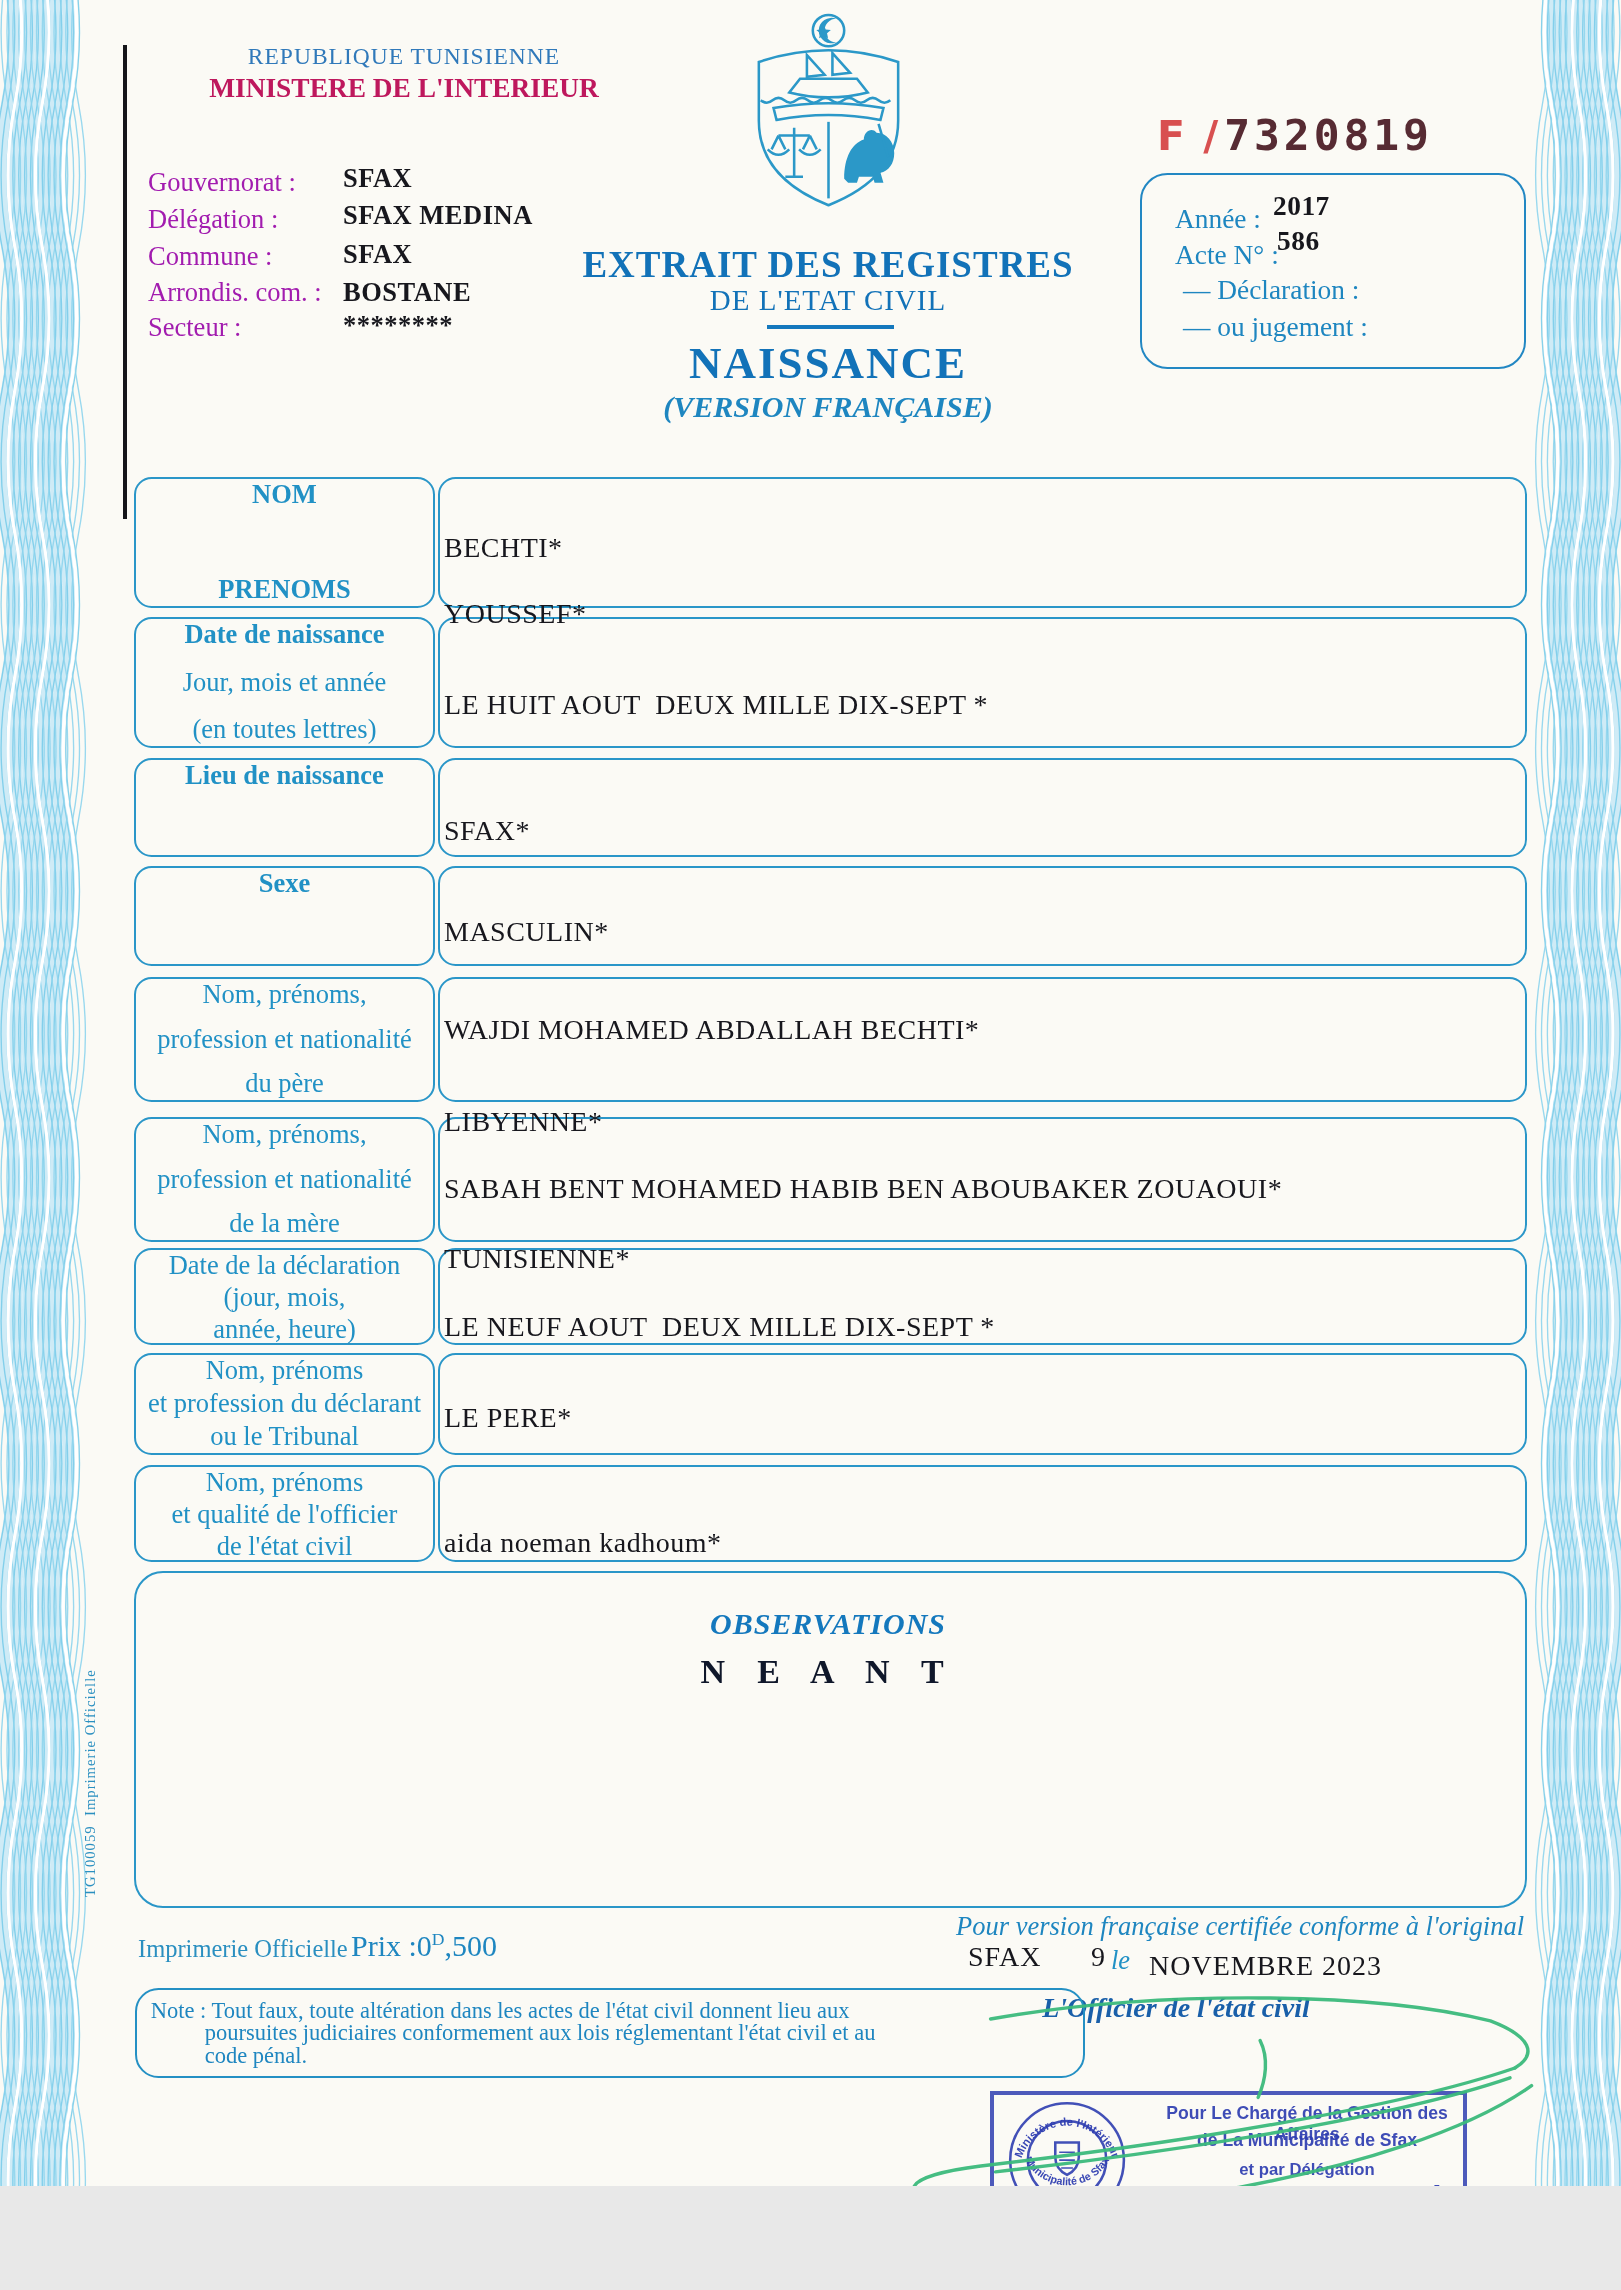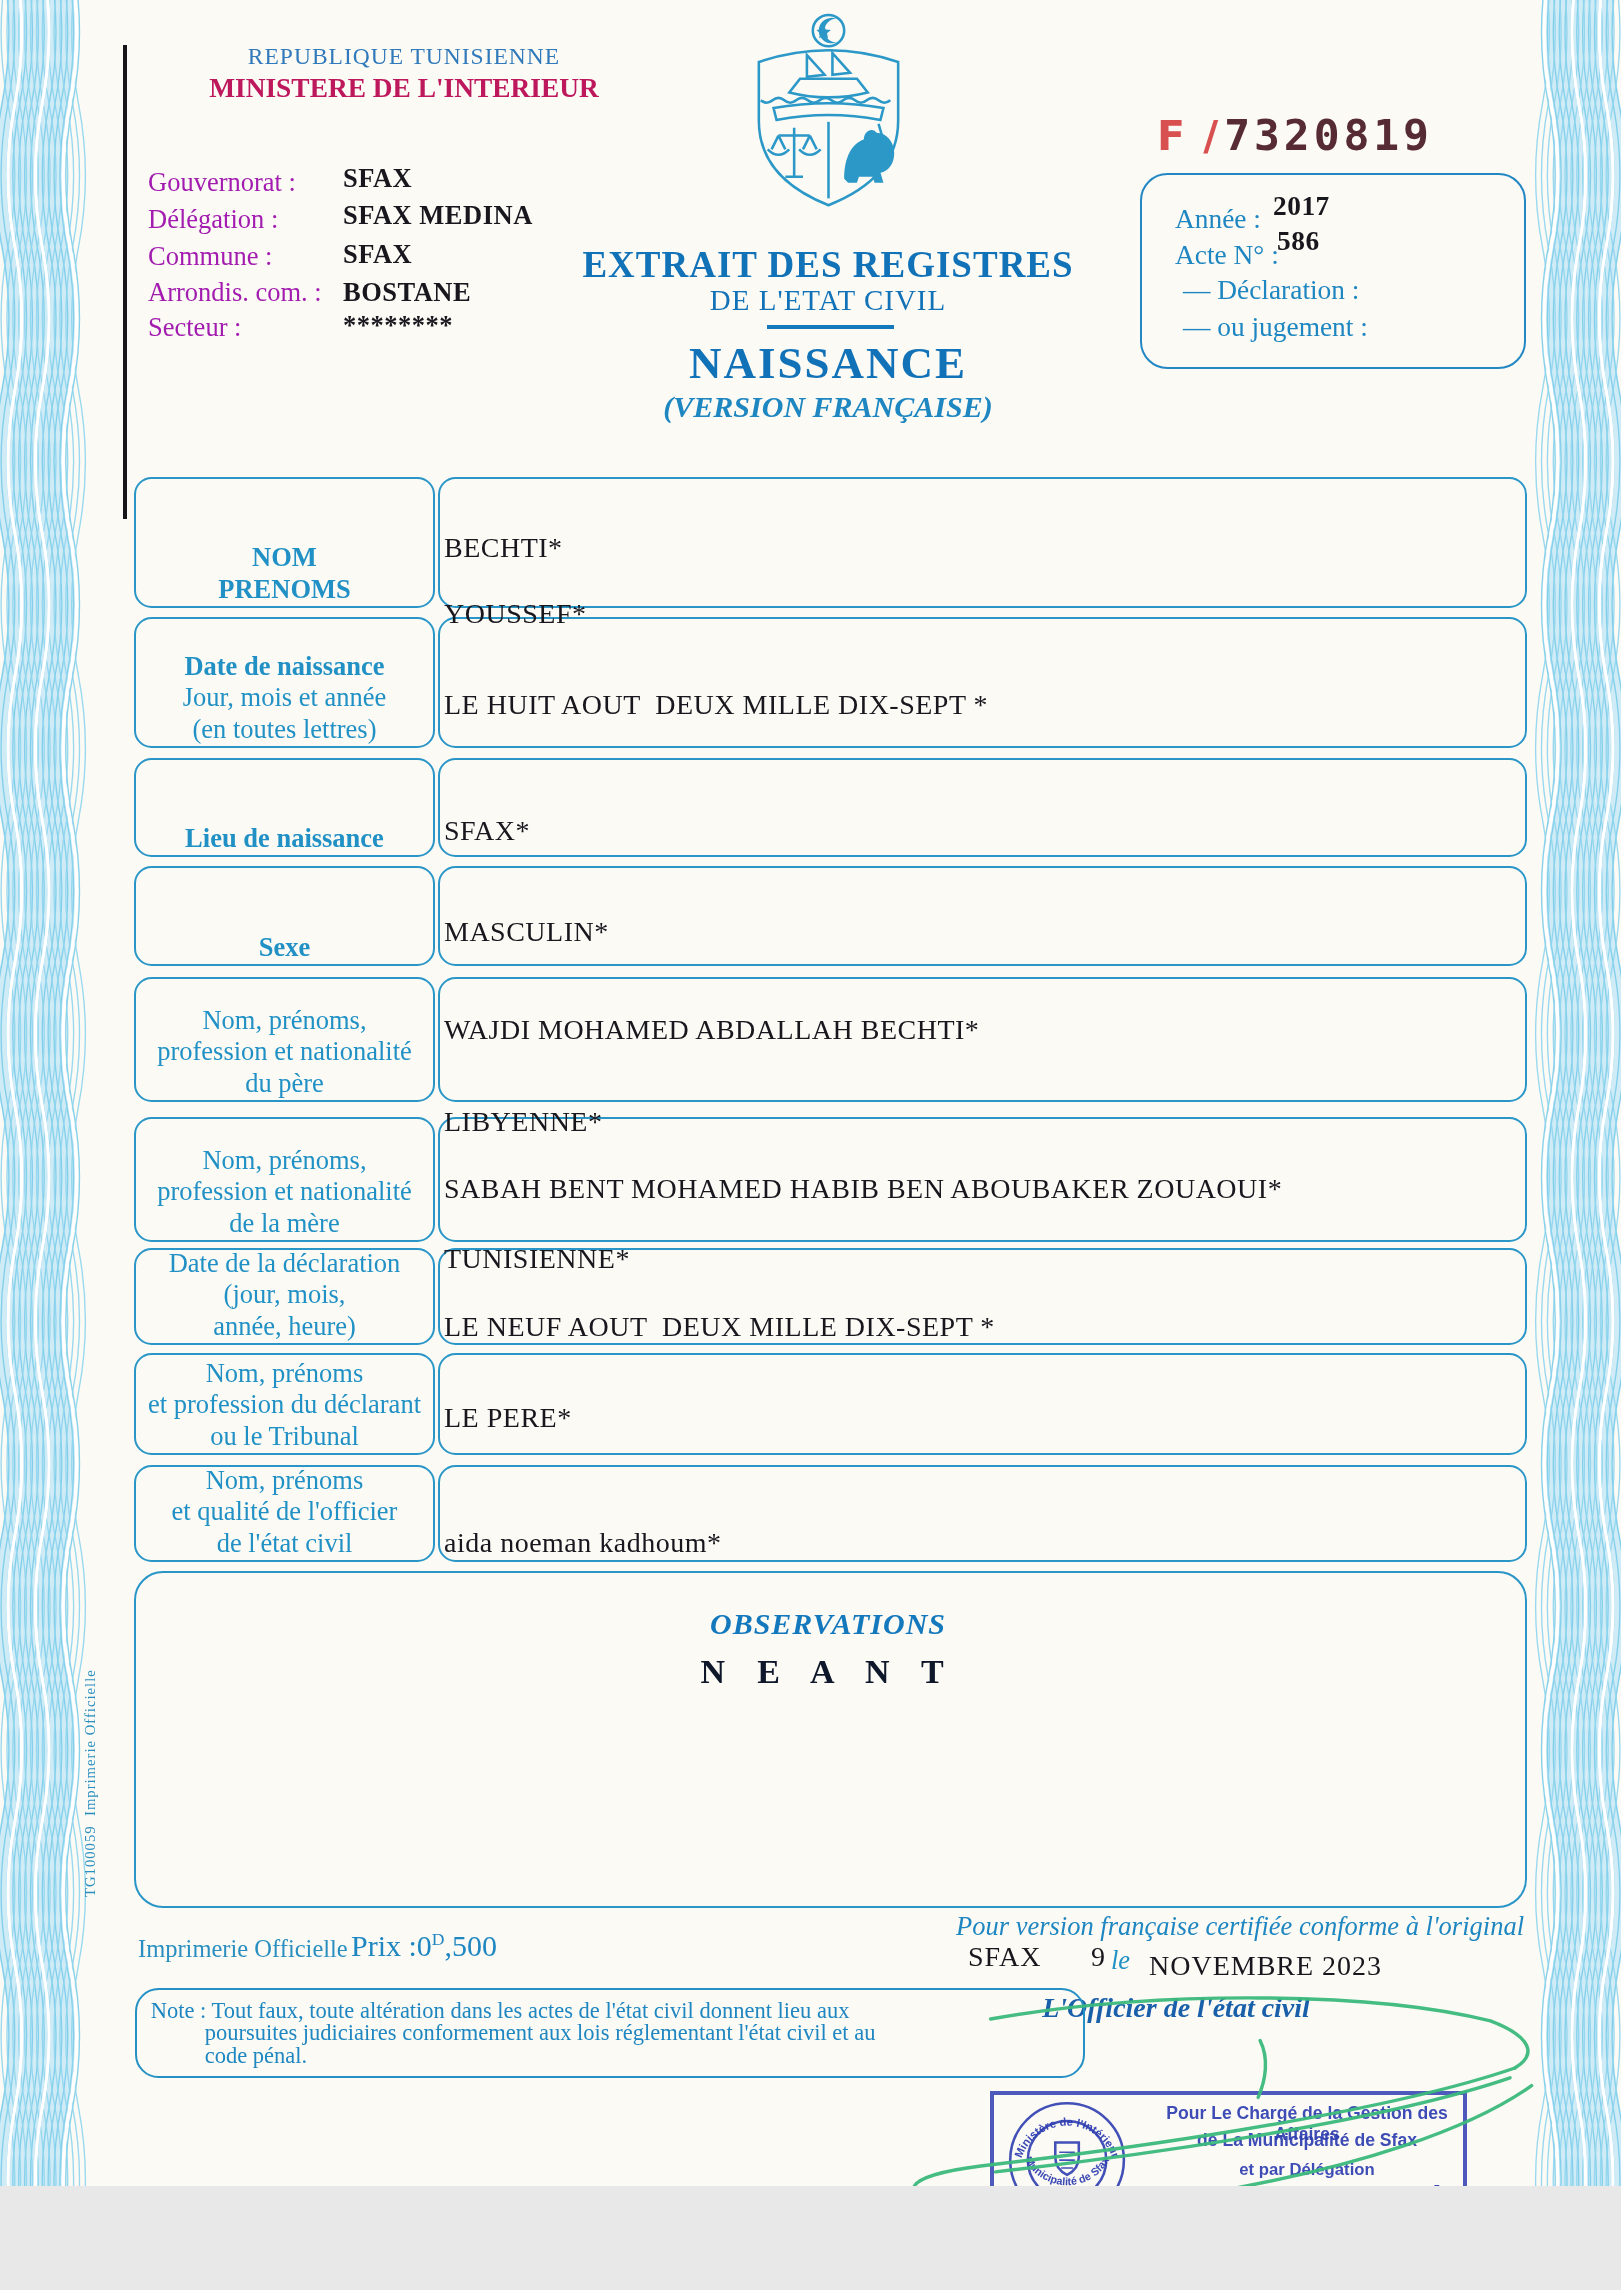--- a/index.html
+++ b/index.html
@@ -26,21 +26,21 @@
   .act-box .lab{position:absolute;font-size:27.4px;color:#1e86c0;white-space:nowrap;}
   .act-box .val{position:absolute;font-size:27.4px;font-weight:600;color:#17171d;}
   
   .t1{left:431px;top:243px;width:794px;font-size:37px;font-weight:bold;color:#1272b8;letter-spacing:1px;}
   .t2{left:431px;top:284px;width:794px;font-size:29px;color:#1272b8;letter-spacing:1px;}
   .tdiv{left:767px;top:325px;width:127px;height:3.9px;background:#1478bd;}
   .t3{left:431px;top:337px;width:794px;font-size:45px;font-weight:bold;color:#1272b8;letter-spacing:2px;}
   .t4{left:431px;top:390px;width:794px;font-size:30px;font-weight:bold;font-style:italic;color:#1e86c0;}
   
   .lbox{position:absolute;left:134px;width:297px;border:2.9px solid #2a96c8;border-radius:17.6px;
-        display:flex;flex-direction:column;align-items:center;justify-content:flex-end;
+        display:flex;flex-direction:column;align-items:center;justify-content:space-between;
         font-size:26.5px;color:#2191c5;line-height:1.2;text-align:center;background:transparent;}
   .lbox .bold{font-weight:bold;}
   .vbox{position:absolute;left:438px;width:1085px;border:2.9px solid #2a96c8;border-radius:17.6px;}
   .obox{position:absolute;left:134px;width:1389px;border:2.9px solid #2a96c8;border-radius:29px;}
   .val{position:absolute;left:444px;font-size:28px;color:#17171d;letter-spacing:0.5px;white-space:pre;z-index:5;}
   
   .obs-title{left:431px;top:1572px;width:794px;font-size:30px;font-weight:bold;font-style:italic;color:#1478bd;letter-spacing:1px;margin-top:35px;}
   .neant{left:431px;top:1653px;width:794px;font-size:34px;font-weight:bold;color:#0f172a;letter-spacing:11.8px;}
   
   .imprimerie{left:138px;top:1935px;font-size:24.5px;color:#2a8fc0;}

